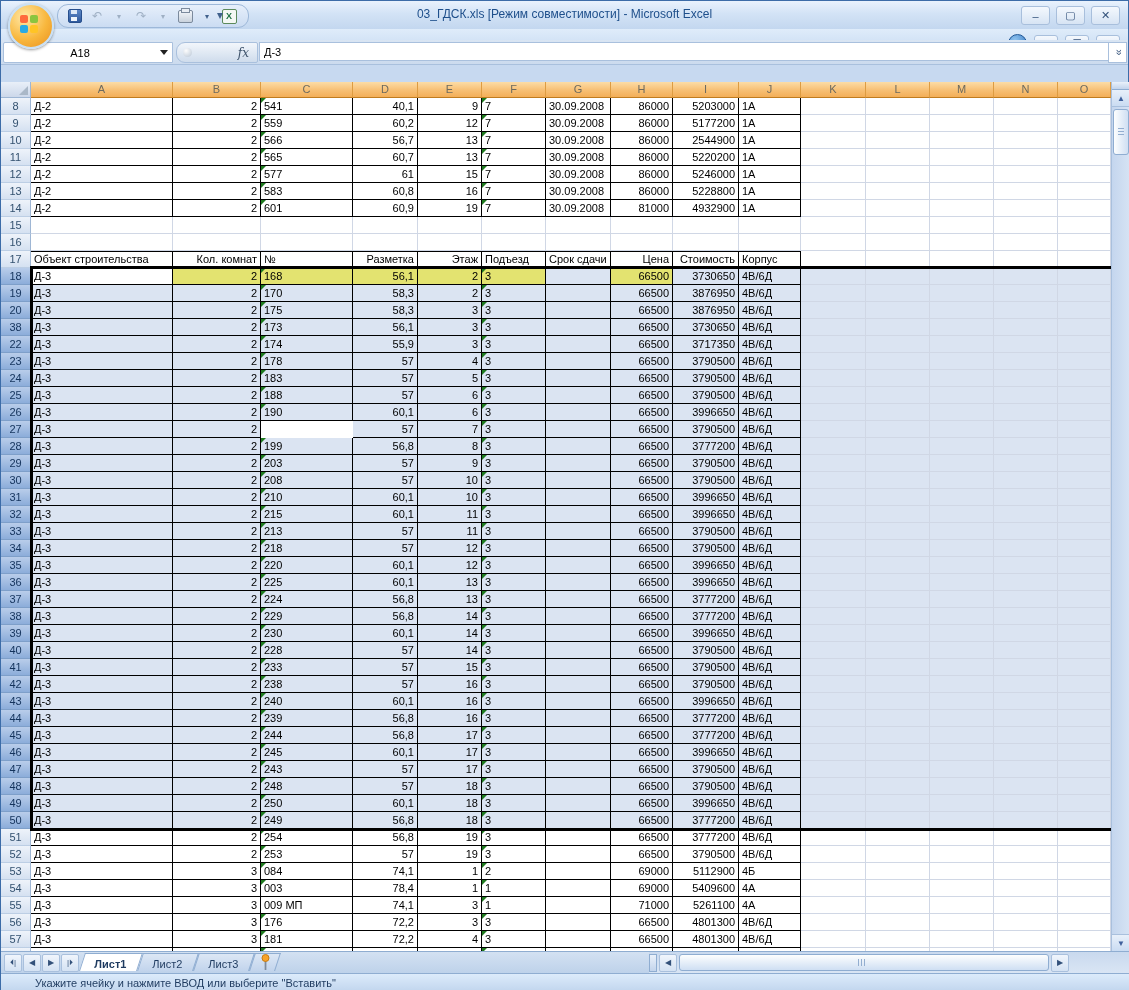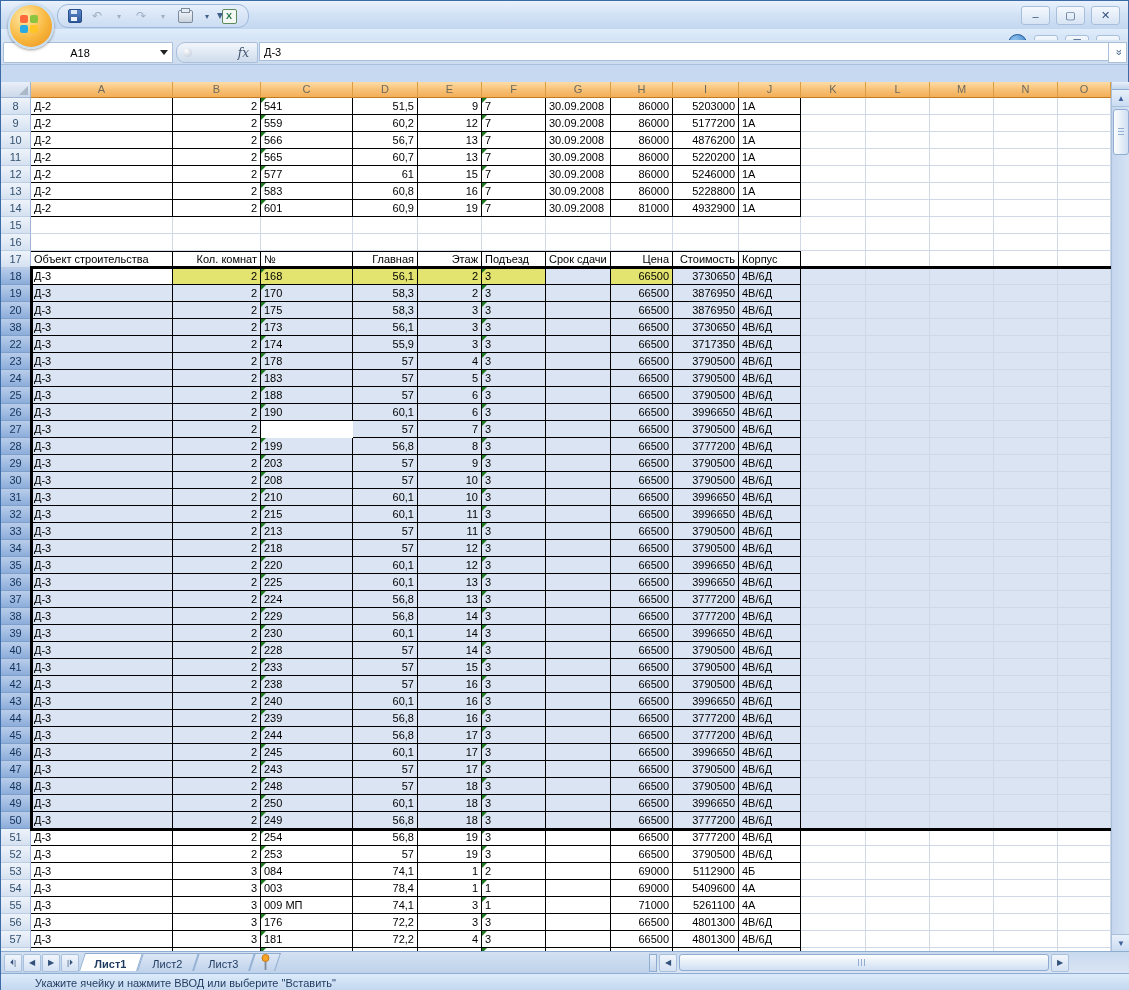--- a/index.html
+++ b/index.html
@@ -166,20 +166,21 @@
         <span class="qbtn dim qdrop">▾</span>
       <span class="qbtn">
           <span class="qprint"></span>
         </span>
         <span class="qbtn qdrop">▾</span>
       <span class="qbtn">
           <span class="qxl">X</span>
         </span>
     </div>
     <span class="qbtn" style="position:absolute;left:210px;top:5px;">▾</span>
+    <div id="title">03_ГДСК.xls  [Режим совместимости] - Microsoft Excel</div>
     <div class="winbtns">
       <span class="wbtn">–</span>
       <span class="wbtn">▢</span>
       <span class="wbtn">✕</span>
     </div>
   </div>
 
   <div id="officeBtn">
     <div id="officeLogo">
       <span style="background:#ff6a3d"></span>
@@ -233,21 +234,21 @@
         <div class="ch" style="width: 64px;">M</div>
         <div class="ch" style="width: 64px;">N</div>
         <div class="ch" style="width: 53px;">O</div>
       </div>
     <div id="gridRows">
         <div class="grow">
           <div class="rh">8</div>
           <div class="c tb" style="width: 142px;">Д-2</div>
           <div class="c tb r" style="width: 88px;">2</div>
           <div class="c tb" style="width: 92px;">541<span class="tri"></span></div>
-          <div class="c tb r" style="width: 65px;">51,5</div>
+          <div class="c tb r" style="width: 65px;">40,1</div>
           <div class="c tb r" style="width: 64px;">9</div>
           <div class="c tb" style="width: 64px;">7<span class="tri"></span></div>
           <div class="c tb" style="width: 65px;">30.09.2008</div>
           <div class="c tb r" style="width: 62px;">86000</div>
           <div class="c tb r" style="width: 66px;">5203000</div>
           <div class="c tb" style="width: 62px;">1А</div>
           <div class="c" style="width: 65px;"></div>
           <div class="c" style="width: 64px;"></div>
           <div class="c" style="width: 64px;"></div>
           <div class="c" style="width: 64px;"></div>
@@ -274,21 +275,21 @@
         <div class="grow">
           <div class="rh">10</div>
           <div class="c tb" style="width: 142px;">Д-2</div>
           <div class="c tb r" style="width: 88px;">2</div>
           <div class="c tb" style="width: 92px;">566<span class="tri"></span></div>
           <div class="c tb r" style="width: 65px;">56,7</div>
           <div class="c tb r" style="width: 64px;">13</div>
           <div class="c tb" style="width: 64px;">7<span class="tri"></span></div>
           <div class="c tb" style="width: 65px;">30.09.2008</div>
           <div class="c tb r" style="width: 62px;">86000</div>
-          <div class="c tb r" style="width: 66px;">4876200</div>
+          <div class="c tb r" style="width: 66px;">2544900</div>
           <div class="c tb" style="width: 62px;">1А</div>
           <div class="c" style="width: 65px;"></div>
           <div class="c" style="width: 64px;"></div>
           <div class="c" style="width: 64px;"></div>
           <div class="c" style="width: 64px;"></div>
           <div class="c" style="width: 53px;"></div>
         </div>
         <div class="grow">
           <div class="rh">11</div>
           <div class="c tb" style="width: 142px;">Д-2</div>
@@ -395,21 +396,21 @@
           <div class="c" style="width: 64px;"></div>
           <div class="c" style="width: 64px;"></div>
           <div class="c" style="width: 64px;"></div>
           <div class="c" style="width: 53px;"></div>
         </div>
         <div class="grow">
           <div class="rh">17</div>
           <div class="c tb topline" style="width: 142px;">Объект строительства</div>
           <div class="c tb topline r" style="width: 88px;">Кол. комнат</div>
           <div class="c tb topline" style="width: 92px;">№</div>
-          <div class="c tb topline r" style="width: 65px;">Главная</div>
+          <div class="c tb topline r" style="width: 65px;">Разметка</div>
           <div class="c tb topline r" style="width: 64px;">Этаж</div>
           <div class="c tb topline" style="width: 64px;">Подъезд</div>
           <div class="c tb topline" style="width: 65px;">Срок сдачи</div>
           <div class="c tb topline r" style="width: 62px;">Цена</div>
           <div class="c tb topline r" style="width: 66px;">Стоимость</div>
           <div class="c tb topline" style="width: 62px;">Корпус</div>
           <div class="c" style="width: 65px;"></div>
           <div class="c" style="width: 64px;"></div>
           <div class="c" style="width: 64px;"></div>
           <div class="c" style="width: 64px;"></div>

